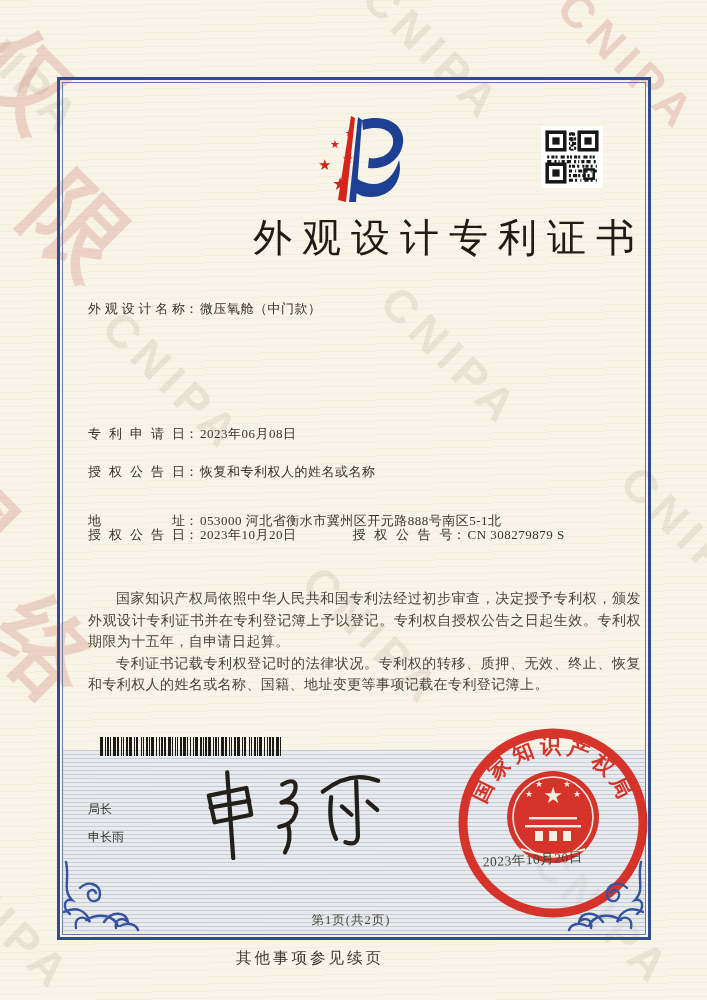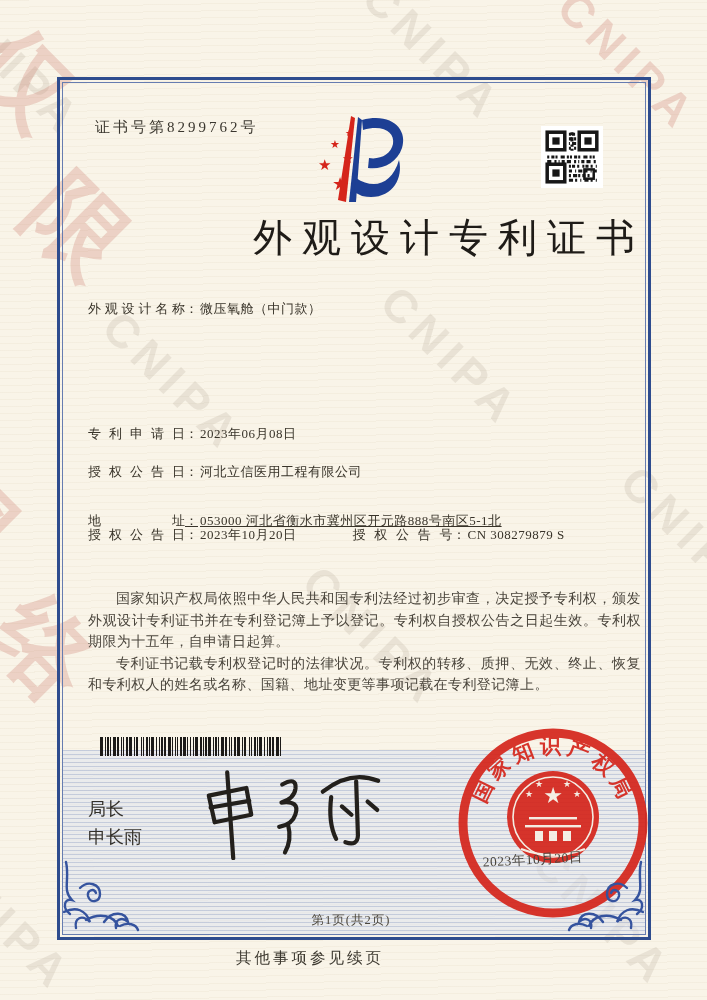--- a/index.html
+++ b/index.html
@@ -43,28 +43,28 @@
   .logo{position:absolute; left:296px; top:108px;}
   .qr{position:absolute; left:541px; top:126px;}
   .title{position:absolute; left:57px; top:211px; width:588px; text-align:right;
     font-size:39px; font-weight:normal; letter-spacing:10px; color:#1f1c18;}
   
   .frow{position:absolute; left:88px; font-size:13px; white-space:nowrap; color:#383329;}
   .flab{display:inline-block; width:97px; text-align:justify; text-align-last:justify; vertical-align:bottom;}
   .flab2{display:inline-block; width:100px; text-align:justify; text-align-last:justify; vertical-align:bottom; margin-left:56px;}
   .fval{margin-left:2px; letter-spacing:.5px;}
   .r0{top:300px;} .r1{top:348px;} .r2{top:386px;} .r3{top:425px;}
-  .r4{top:463px;} .r5{top:512px;text-decoration:underline;} .r6{top:526px;}
+  .r4{top:463px;} .r5{top:512px;} .r6{top:526px;}
   
   .paras{position:absolute; left:88px; top:588px; width:553px;}
   .paras p{margin:0; text-indent:2em; font-size:14px; line-height:21.5px;
     text-align:justify; color:#4a453c; letter-spacing:.4px;}
   
   .barcode{position:absolute; left:100px; top:737px;}
-  .role{position:absolute; left:88px; top:795px; font-size:18px; line-height:28px; color:#33302a;}
+  .role{position:absolute; left:88px; top:795px; font-size:12px; line-height:28px; color:#33302a;}
   .signature{position:absolute; left:190px; top:760px;}
   .seal{position:absolute; left:455px; top:725px;}
   .flourish{position:absolute;}
   .flourish-l{left:58px; top:860px;}
   .flourish-r{left:567px; top:860px; transform:scaleX(-1);}
   .page-note{position:absolute; left:57px; top:912px; width:588px; text-align:center;
     font-size:12.5px; color:#4c473d; letter-spacing:1px;}
   .cont-note{position:absolute; left:0; top:948px; width:620px; text-align:center;
     font-size:15.5px; letter-spacing:3px; color:#3c382f;}
 </style>
@@ -85,21 +85,20 @@
   <div class="wm wm-pink wm-char wm-r0">仅</div>
   <div class="wm wm-pink wm-char wm-r1">限</div>
   <div class="wm wm-pink wm-char wm-r2">网</div>
   <div class="wm wm-pink wm-char wm-r3">络</div>
 
   <div class="guilloche"></div>
   <div class="frame-outer">
     <div class="frame-inner"></div>
   </div>
 
-  <div class="cert-no">证书号第8299762号</div>
 
   <svg class="logo" width="116" height="100" viewBox="0 0 116 100">
     <polygon points="55,8 59,10 50,94 42,92" fill="#d5251b"></polygon>
     <polygon points="62,9 66,12 60,94 53,94" fill="#1d3f94"></polygon>
     <path d="M66,12 C96,4 112,22 106,40 C101,55 86,62 72,60 L73,50 C84,52 95,46 97,36 C99,25 88,16 67,22 Z" fill="#1d3f94"></path>
     <path d="M60,70 C78,82 96,76 103,52 C108,72 94,94 66,88 L58,84 Z" fill="#1d3f94"></path>
     <text x="49" y="28" font-size="9" fill="#d5251b">★</text>
     <text x="34" y="40" font-size="11" fill="#d5251b">★</text>
     <text x="46" y="55" font-size="13" fill="#d5251b">★</text>
     <text x="22" y="62" font-size="15" fill="#d5251b">★</text>
@@ -136,21 +135,21 @@
 
   <div class="title">外观设计专利证书</div>
 
   <div class="frow r0">
     <span class="flab">外观设计名称</span><span>：</span><span class="fval">微压氧舱（中门款）</span>
   </div>
   <div class="frow r3">
     <span class="flab">专利申请日</span><span>：</span><span class="fval">2023年06月08日</span>
   </div>
   <div class="frow r4">
-    <span class="flab">授权公告日</span><span>：</span><span class="fval">河北立信医用工程有限公司</span>
+    <span class="flab">授权公告日</span><span>：</span><span class="fval">恢复和专利权人的姓名或名称</span>
   </div>
   <div class="frow r5">
     <span class="flab">地址</span><span>：</span><span class="fval">053000 河北省衡水市冀州区开元路888号南区5-1北</span>
   </div>
   <div class="frow r6">
     <span class="flab">授权公告日</span><span>：</span><span class="fval">2023年10月20日</span><span class="flab2">授权公告号</span><span>：</span><span class="fval">CN 308279879 S</span>
   </div>
 
   <div class="paras">
     <p>国家知识产权局依照中华人民共和国专利法经过初步审查，决定授予专利权，颁发外观设计专利证书并在专利登记簿上予以登记。专利权自授权公告之日起生效。专利权期限为十五年，自申请日起算。</p>

